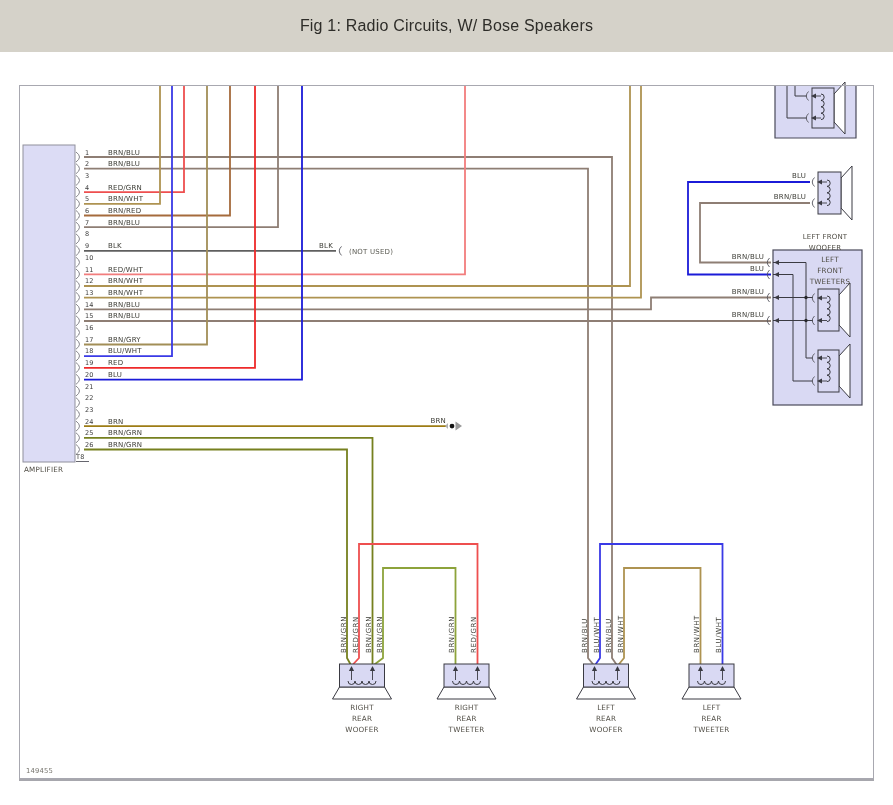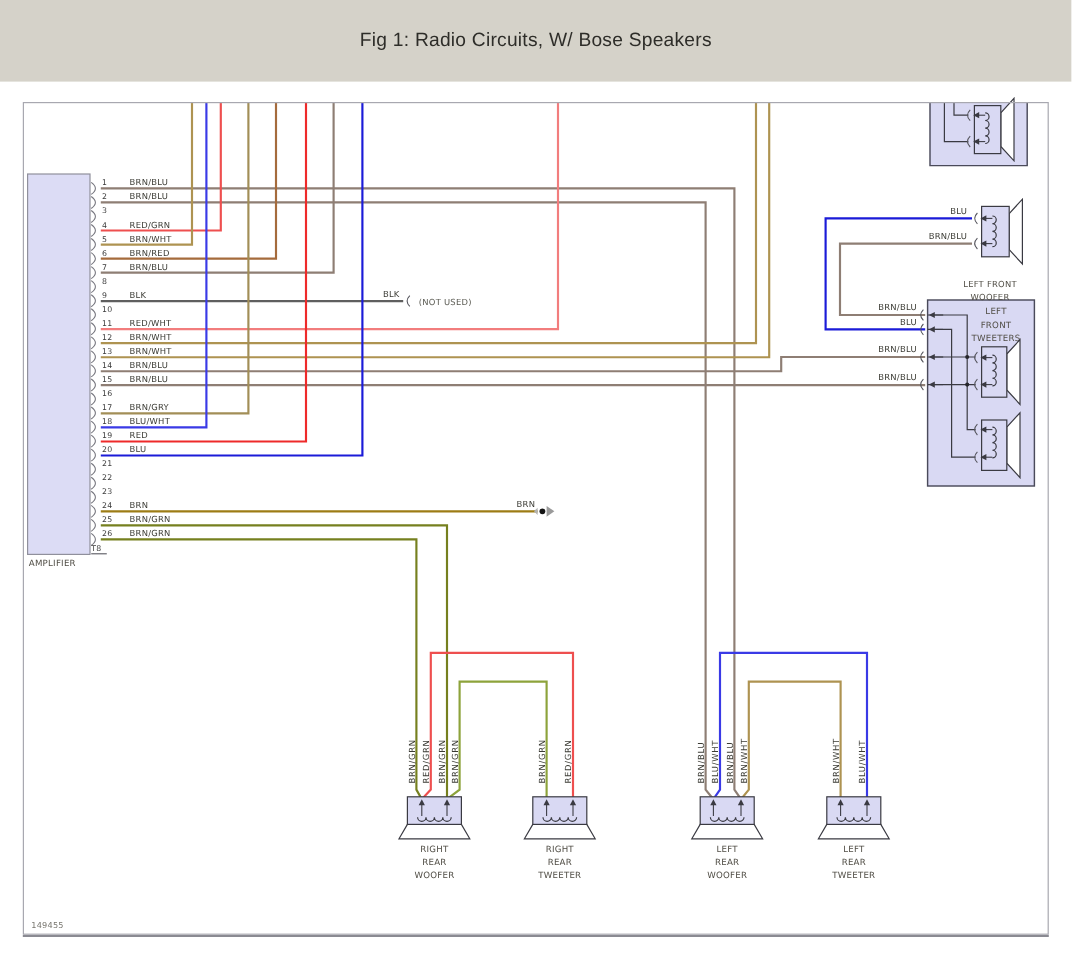--- a/index.html
+++ b/index.html
@@ -1,17 +1,17 @@
 <!DOCTYPE html>
 <html><head>
 <meta charset="utf-8">
 <style>
   html,body{margin:0;padding:0;background:#ffffff;width:893px;height:805px;overflow:hidden;}
   .page{position:relative;width:893px;height:805px;font-family:"DejaVu Sans",sans-serif;}
-  .titlebar{position:absolute;left:0;top:0;width:893px;height:68px;background:#d5d2c9;
+  .titlebar{position:absolute;left:0;top:0;width:893px;height:52px;background:#d5d2c9;
             display:flex;align-items:center;justify-content:center;}
   .titlebar span{font-family:"Liberation Sans",sans-serif;font-size:16px;color:#2e2d29;letter-spacing:0.2px;}
   svg{position:absolute;left:0;top:0;}
   svg text{font-family:"DejaVu Sans",sans-serif;}
 </style>
 </head>
 <body>
 
 <div class="page">
   <svg id="wsvg" width="893" height="805" viewBox="0 0 893 805">

